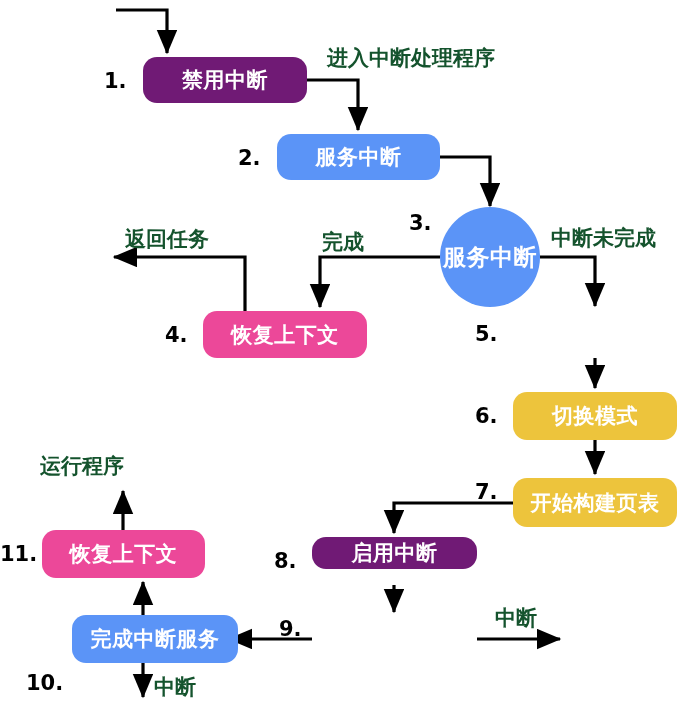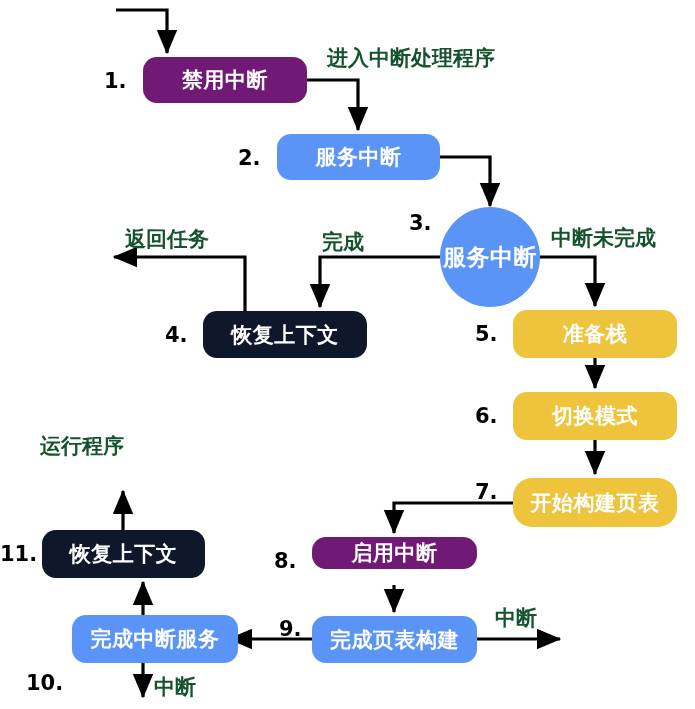--- a/index.html
+++ b/index.html
@@ -39,21 +39,21 @@
     letter-spacing: 0.5px;
     white-space: nowrap;
     z-index: 2;
   }
   .node.circle {
     border-radius: 50%;
     font-size: 23px;
   }
   .node-black { background: #701a75; }
   .node-blue  { background: #5B94F7; }
-  .node-green { background: #0f172a; text-align: right; }
+  .node-green { background: #ec4899; text-align: right; }
   .node-gold  { background: #EDC43C; }
 
   .step-num {
     position: absolute;
     color: #000000;
     font-weight: 700;
     font-size: 21px;
     white-space: nowrap;
     z-index: 3;
   }
@@ -120,39 +120,33 @@
   </div>
 
   <div class="node node-blue circle" style="left:440px; top:207px; width:100px; height:100px;">
     <span>服务中断</span>
   </div>
 
   <div class="node node-green" style="left:203px; top:311px; width:164px; height:47px;">
     <span>恢复上下文</span>
   </div>
 
-  <div class="node node-gold" style="left:513px; top:310px; width:164px; height:48px;">
-    <span>准备栈</span>
-  </div>
 
   <div class="node node-gold" style="left:513px; top:392px; width:164px; height:48px;">
     <span>切换模式</span>
   </div>
 
-  <div class="node node-gold" style="left:513px; top:478px; width:164px; height:49px;border-radius:19px;">
+  <div class="node node-gold" style="left:513px; top:478px; width:164px; height:49px;">
     <span>开始构建页表</span>
   </div>
 
   <div class="node node-black" style="left:312px; top:537px; width:165px; height:32px;">
     <span>启用中断</span>
   </div>
 
-  <div class="node node-blue" style="left:312px; top:616px; width:165px; height:47px;">
-    <span>完成页表构建</span>
-  </div>
 
   <div class="node node-blue" style="left:72px; top:615px; width:166px; height:48px;">
     <span>完成中断服务</span>
   </div>
 
   <div class="node node-green" style="left:42px; top:530px; width:163px; height:48px;">
     <span>恢复上下文</span>
   </div>
 
   <div class="step-num" style="left:104px; top:69px;">1.</div>
@@ -164,17 +158,17 @@
   <div class="step-num" style="left:475px; top:480px;">7.</div>
   <div class="step-num" style="left:274px; top:549px;">8.</div>
   <div class="step-num" style="left:279px; top:617px;">9.</div>
   <div class="step-num" style="left:26px; top:627px;margin-top:44px;">10.</div>
   <div class="step-num" style="left:0px; top:542px;">11.</div>
 
   <div class="edge-label" style="left:327px; top:44px;">进入中断处理程序</div>
   <div class="edge-label" style="left:125px; top:225px;">返回任务</div>
   <div class="edge-label" style="left:322px; top:228px;">完成</div>
   <div class="edge-label" style="left:551px; top:224px;">中断未完成</div>
-  <div class="edge-label" style="left:40px; top:432px;">运行程序</div>
+  <div class="edge-label" style="left:40px; top:452px;">运行程序</div>
   <div class="edge-label" style="left:495px; top:604px;">中断</div>
   <div class="edge-label" style="left:154px; top:673px;">中断</div>
 
 </div>
 
 </body></html>

